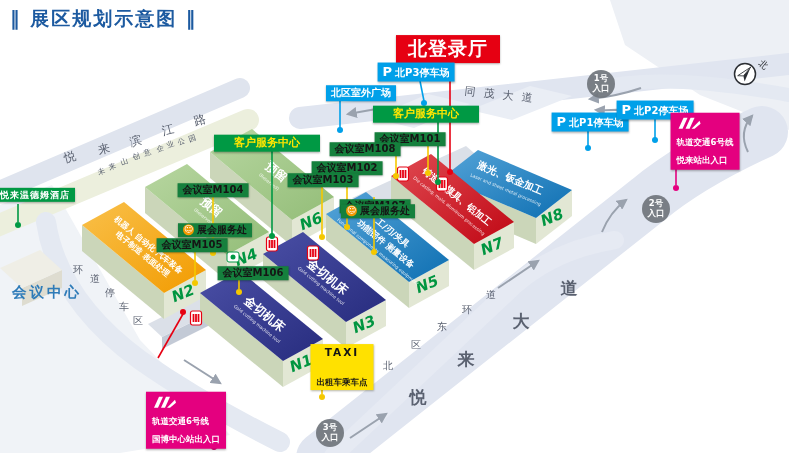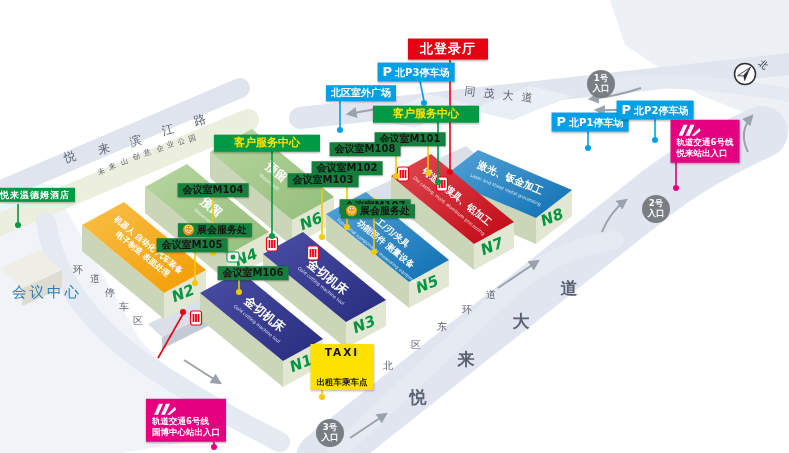--- a/index.html
+++ b/index.html
@@ -6,39 +6,39 @@
   #stage{position:relative;width:789px;height:453px;background:#ffffff;overflow:hidden;
          font-family:"DejaVu Sans",sans-serif;}
   #basemap{position:absolute;left:0;top:0;}
   .hallId{font-size:15px;font-weight:bold;font-style:italic;fill:#009540;text-anchor:middle;}
   .roofT{fill:#ffffff;font-weight:bold;text-anchor:middle;}
   .roofS{fill:rgba(255,255,255,.85);font-size:4.5px;text-anchor:middle;}
   .roadChar{fill:#5a6170;text-anchor:middle;}
   .badge{position:absolute;transform:translate(-50%,-50%);white-space:nowrap;
          display:flex;align-items:center;gap:3px;padding:2px 20px;font-weight:bold;
          box-shadow:0 1px 2px rgba(0,0,0,.3);z-index:5;line-height:1.15;}
-  .red{background:#e60012;color:#fff;font-size:13px;letter-spacing:1px;padding:3px 12px;}
+  .red{background:#e60012;color:#fff;font-size:19px;letter-spacing:1px;padding:3px 12px;}
   .blue{background:#00a0e9;color:#fff;font-size:10px;padding:2px 5px;}
   .blue .pLetter{font-size:13px;font-weight:bold;}
   .green{background:#009944;color:#ffe600;font-size:11px;}
   .greenW{background:#009944;color:#fff;font-size:9px;letter-spacing:1px;padding:2px 5px;}
   .yellow{background:#15803d;color:#151515;font-size:10px;padding:1px 5px;}
   .taxi{background:#ffe100;color:#151515;flex-direction:column;gap:0;padding:2px 6px;}
   .taxi .t1{font-size:10.5px;letter-spacing:2px;}
   .taxi .t2{font-size:8.5px;margin-top:20px;}
-  .magenta{background:#e4007f;color:#fff;flex-direction:column;gap:1px;padding:4px 6px;align-items:flex-start;}
+  .magenta{background:#e4007f;color:#fff;flex-direction:column;gap:8px;padding:4px 6px;align-items:flex-start;}
   .magenta .mline{font-size:8.5px;font-weight:bold;}
   .circleB{background:rgba(112,117,124,.92);color:#fff;border-radius:50%;width:28px;height:28px;
            padding:0;display:flex;flex-direction:column;align-items:center;justify-content:center;
            font-size:8.5px;gap:0;box-shadow:none;}
   .smiley{width:11px;height:11px;border-radius:50%;background:#f39800;color:#fff;font-size:9px;
           line-height:11px;text-align:center;display:inline-block;flex:none;}
   #title{position:absolute;left:10px;top:6px;font-size:19px;font-weight:bold;color:#1c5aa0;
          letter-spacing:2px;z-index:6;}
-  #confCenter{position:absolute;left:12px;top:283px;font-size:14.5px;font-weight:normal;
+  #confCenter{position:absolute;left:12px;top:283px;font-size:14.5px;font-weight:bold;
               color:#2e7bb8;letter-spacing:3px;z-index:5;}
 </style>
 </head>
 <body>
 
 <div id="stage">
 
 <svg id="basemap" width="789" height="453" viewBox="0 0 789 453">
   <defs>
     <marker id="ah" viewBox="0 0 10 10" refX="8" refY="5" markerWidth="5.5" markerHeight="5.5" orient="auto-start-reverse">
@@ -301,20 +301,25 @@
   <g transform="translate(745,74)">
     <circle r="10.5" fill="#ffffff" stroke="#2b2e33" stroke-width="1.5"></circle>
     <g transform="rotate(40)">
       <path d="M0,-9 L4.5,6 L0,2.5 Z" fill="#2b2e33"></path>
       <path d="M0,-9 L-4.5,6 L0,2.5 Z" fill="#ffffff" stroke="#2b2e33" stroke-width="0.8"></path>
     </g>
     <text x="13" y="-10" font-size="9" fill="#2b2e33" transform="rotate(40 13 -10)">北</text>
   </g>
 </svg>
 
+<div id="title">
+  <span>‖</span>
+  <span>展区规划示意图</span>
+  <span>‖</span>
+</div>
 
 <div class="badge red" style="left:448px;top:49px">
       <span>北登录厅</span>
     </div>
 
 <div class="badge blue" style="left:416px;top:72px">
       <span class="pLetter">P</span>
       <span>北P3停车场</span>
     </div>
 <div class="badge blue" style="left:590px;top:122px">

